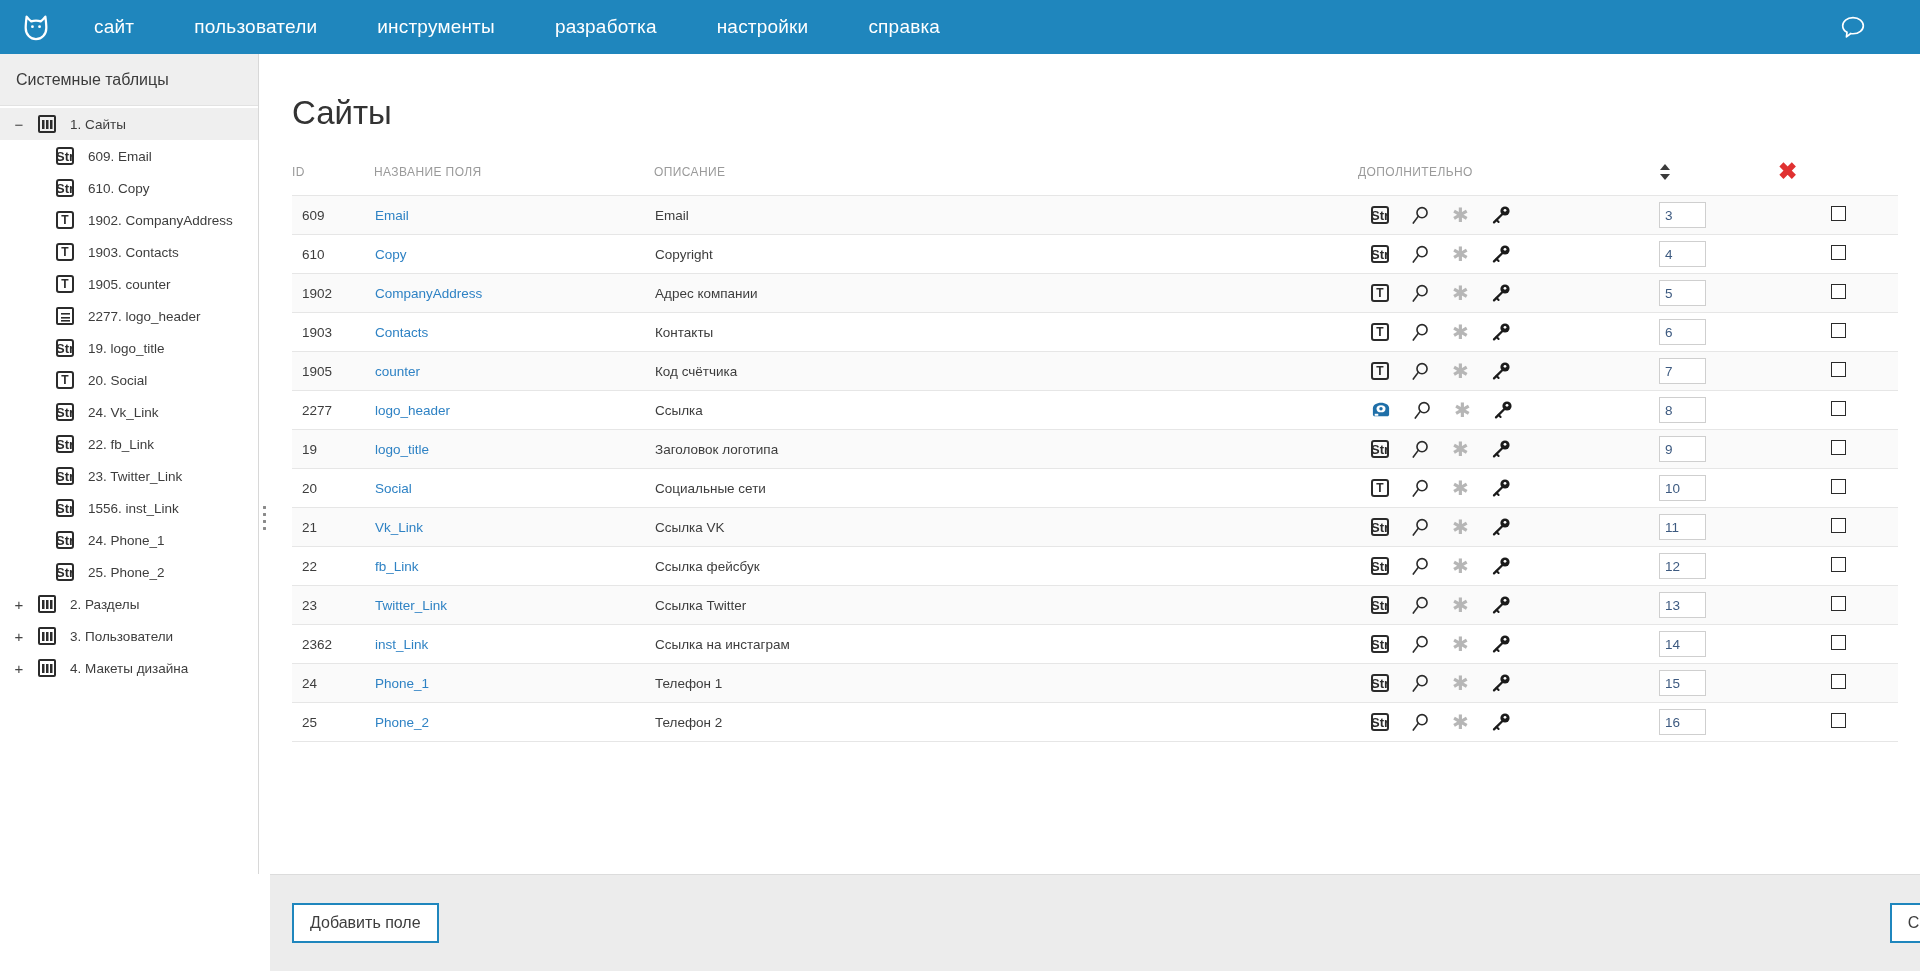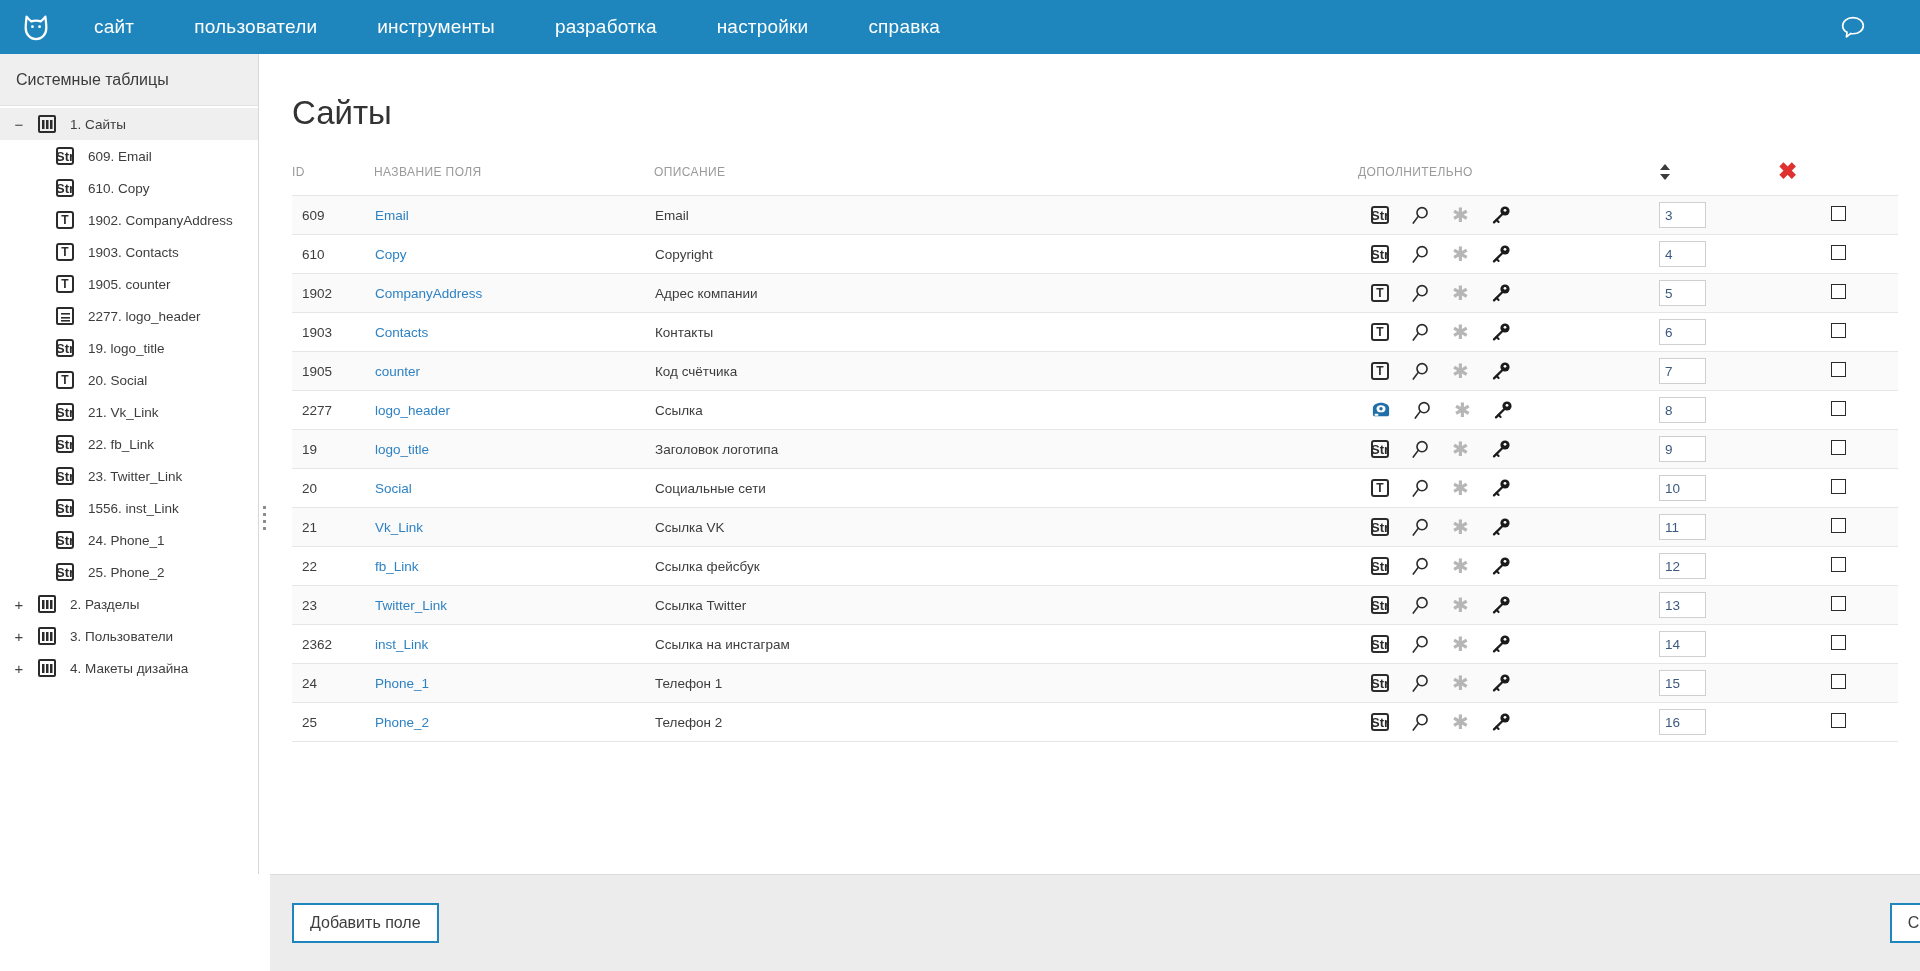--- a/index.html
+++ b/index.html
@@ -239,21 +239,21 @@
         <div class="tree-row child">
           <span class="tree-icon"><span class="badge">Str</span></span>
           <span class="tree-label">19. logo_title</span>
         </div>
         <div class="tree-row child">
           <span class="tree-icon"><span class="badge t">T</span></span>
           <span class="tree-label">20. Social</span>
         </div>
         <div class="tree-row child">
           <span class="tree-icon"><span class="badge">Str</span></span>
-          <span class="tree-label">21. Vk_Link</span>
+          <span class="tree-label">24. Vk_Link</span>
         </div>
         <div class="tree-row child">
           <span class="tree-icon"><span class="badge">Str</span></span>
           <span class="tree-label">22. fb_Link</span>
         </div>
         <div class="tree-row child">
           <span class="tree-icon"><span class="badge">Str</span></span>
           <span class="tree-label">23. Twitter_Link</span>
         </div>
         <div class="tree-row child">

